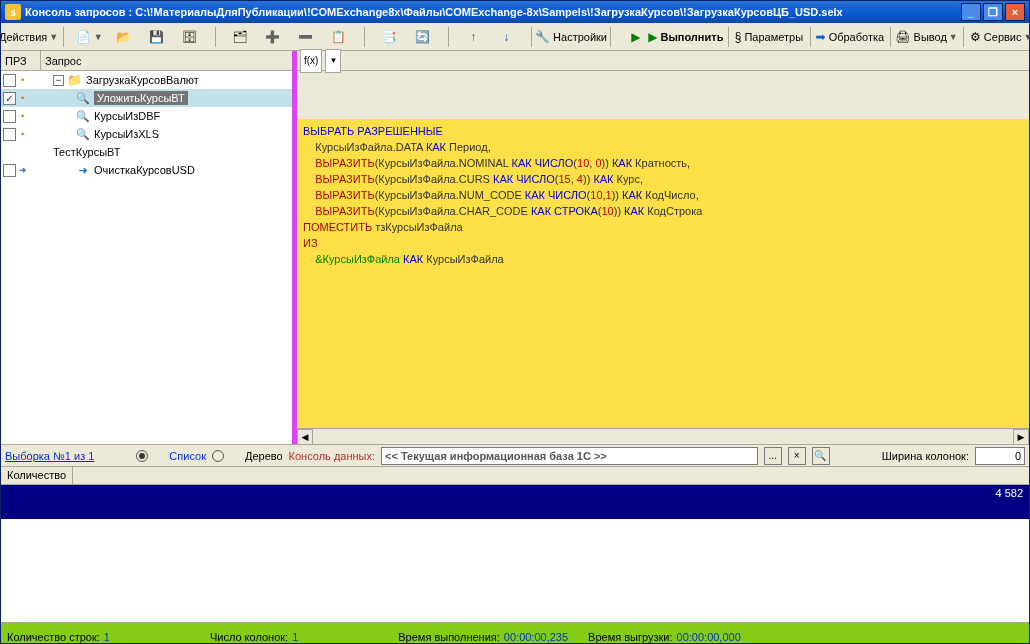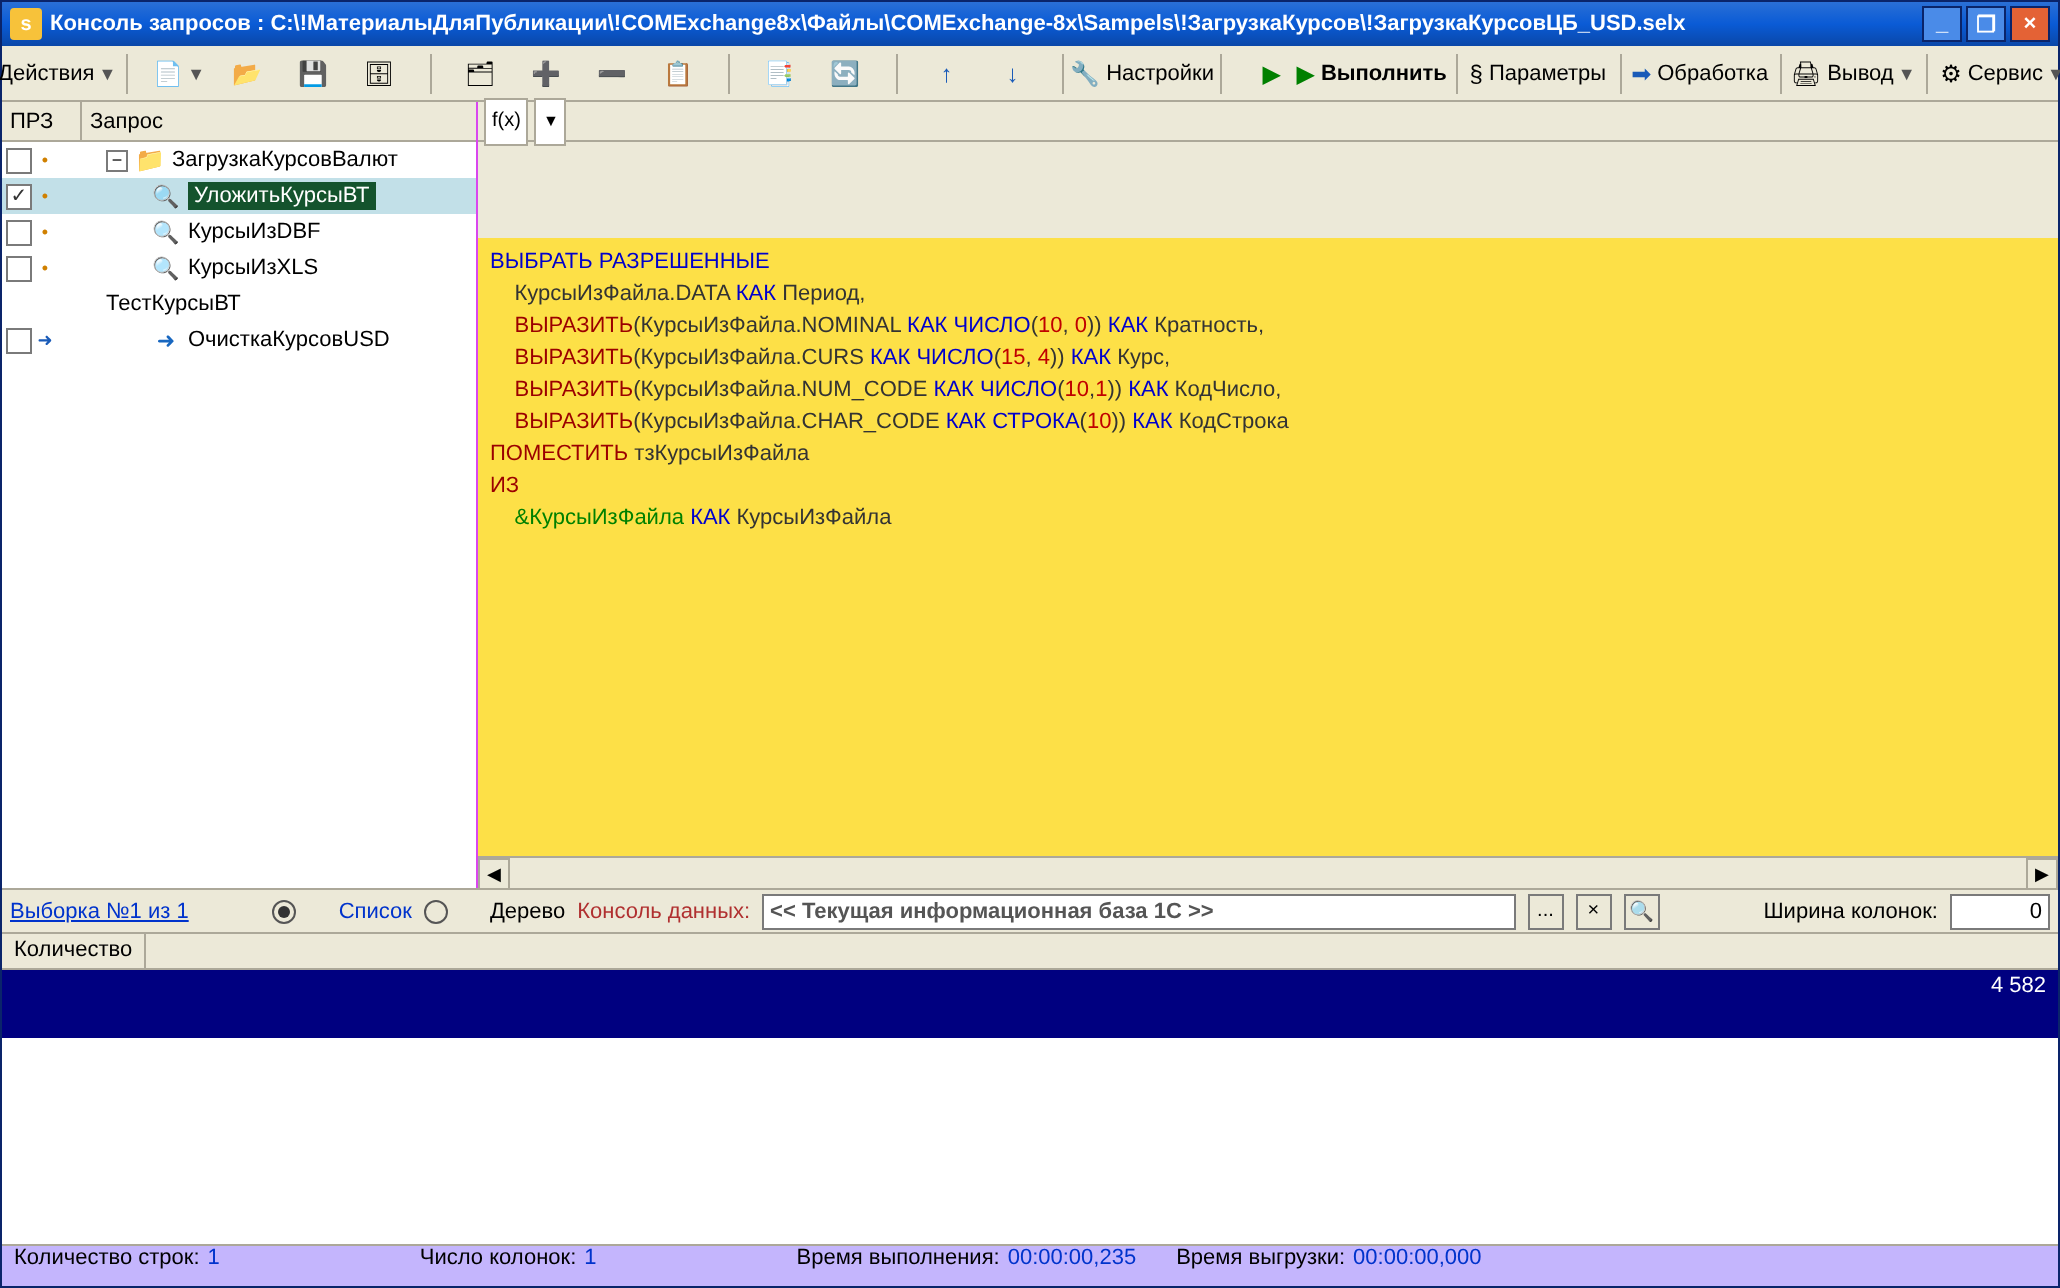--- a/index.html
+++ b/index.html
@@ -14,21 +14,21 @@
 .win-btn.close { background: #e46235; }
 
 .toolbar { height: 28px; border-bottom: 1px solid #aca899; background: #ece9d8; display: flex; align-items: center; padding: 0 4px; gap: 11px; }
 .tbtn { height: 22px; min-width: 22px; padding: 0 3px; display: flex; align-items: center; justify-content: center; cursor: pointer; border: 1px solid transparent; }
 .tbtn .lbl { margin-left: 3px; }
 .tsep { width: 1px; height: 20px; background: #aca899; margin: 0 3px; }
 .tdrop { font-size: 9px; margin-left: 2px; color: #555; }
 .ico { width: 16px; height: 16px; display:flex; align-items:center; justify-content:center; font-size: 12px; }
 
 .main-area { flex: 1; display: flex; border-bottom: 1px solid #aca899; min-height: 0; }
-.left-panel { width: 238px; display: flex; flex-direction: column; border-right: 1px solid #d946ef; }
+.left-panel { width: 296px; display: flex; flex-direction: column; border-right: 5px solid #d946ef; }
 .left-header { height: 20px; display: flex; border-bottom: 1px solid #aca899; background: #ece9d8; }
 .left-header .col1 { width: 40px; border-right: 1px solid #aca899; display:flex; align-items:center; padding-left: 4px; }
 .left-header .col2 { flex:1; display:flex; align-items:center; padding-left: 4px; }
 .tree { flex: 1; background: #fff; overflow: auto; font-size: 11px; }
 .tree-row { display: flex; height: 18px; align-items: center; }
 .tree-row.selected { background: #c2e0e8; }
 .tree-row .check-col { width: 40px; display: flex; align-items: center; padding-left: 2px; gap:1px; }
 .tree-row .label-col { display: flex; align-items: center; flex:1; }
 .checkbox { width: 13px; height: 13px; border: 1px solid #7a7a7a; background: #fff; display:flex; align-items:center; justify-content:center; font-size: 10px; color:#333; }
 .smallicon { width: 11px; height: 11px; font-size:9px; display:flex; align-items:center; justify-content:center; }
@@ -62,21 +62,21 @@
 .ds-input { flex:1; height:18px; border:1px solid #7a7a7a; background:#fff; padding:0 3px; display:flex; align-items:center; color:#555;font-weight:bold; }
 .small-btn { width:18px; height:18px; border:1px solid #7a7a7a; background:#ece9d8; display:flex; align-items:center; justify-content:center; font-size:10px; cursor:pointer; }
 .width-input { width:50px; height:18px; border:1px solid #7a7a7a; background:#fff; text-align:right; padding:0 3px; }
 
 .result-area { height: 156px; display:flex; flex-direction:column; background:#fff; border-bottom:1px solid #aca899; }
 .result-header { height: 18px; background:#ece9d8; border-bottom:1px solid #aca899; display:flex; }
 .result-header .cell { padding:2px 6px; border-right:1px solid #aca899; }
 .result-row { height: 34px; background:#000080; color:#fff; display:flex; justify-content:flex-end; padding:2px 6px; }
 .result-body { flex:1; background:#fff; }
 
-.status-bar { height: 20px; display:flex; align-items:flex-start; padding:0 6px; gap: 20px; background:#c4b5fd; }
+.status-bar { height: 20px; display:flex; align-items:flex-end; padding:0 6px; gap: 20px; background:#84cc16; }
 .status-bar .pair { display:flex; gap:4px; }
 .status-bar .val { color:#0033cc; }
 </style>
 </head>
 <body>
 
 <div class="window">
 
   <div class="titlebar">
     <div class="icon">s</div>
@@ -191,21 +191,21 @@
             </div>
           </div>
           <div class="tree-row selected">
             <div class="check-col">
               <div class="checkbox">✓</div>
               <div class="smallicon" style="color: rgb(208, 128, 0);">•</div>
             </div>
             <div class="label-col">
               <span class="tree-indent" style="width: 34px;"></span>
               <div class="tree-icon leaf-icon sel">🔍</div>
-              <span style="background: #14532d; color: rgb(255, 255, 255); padding: 1px 3px;">УложитьКурсыВТ</span>
+              <span style="background: #737373; color: rgb(255, 255, 255); padding: 1px 3px;">УложитьКурсыВТ</span>
             </div>
           </div>
           <div class="tree-row">
             <div class="check-col">
               <div class="checkbox"></div>
               <div class="smallicon" style="color: rgb(208, 128, 0);">•</div>
             </div>
             <div class="label-col">
               <span class="tree-indent" style="width: 34px;"></span>
               <div class="tree-icon leaf-icon">🔍</div>

